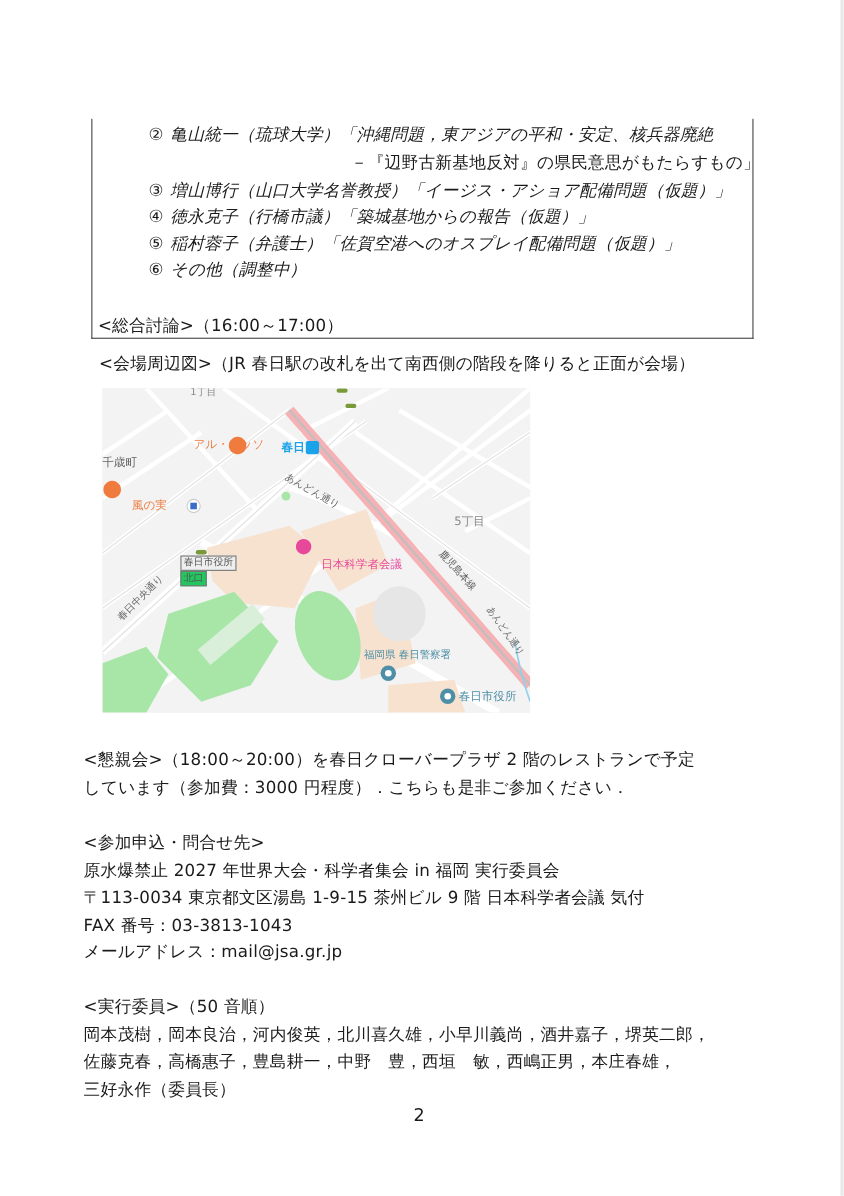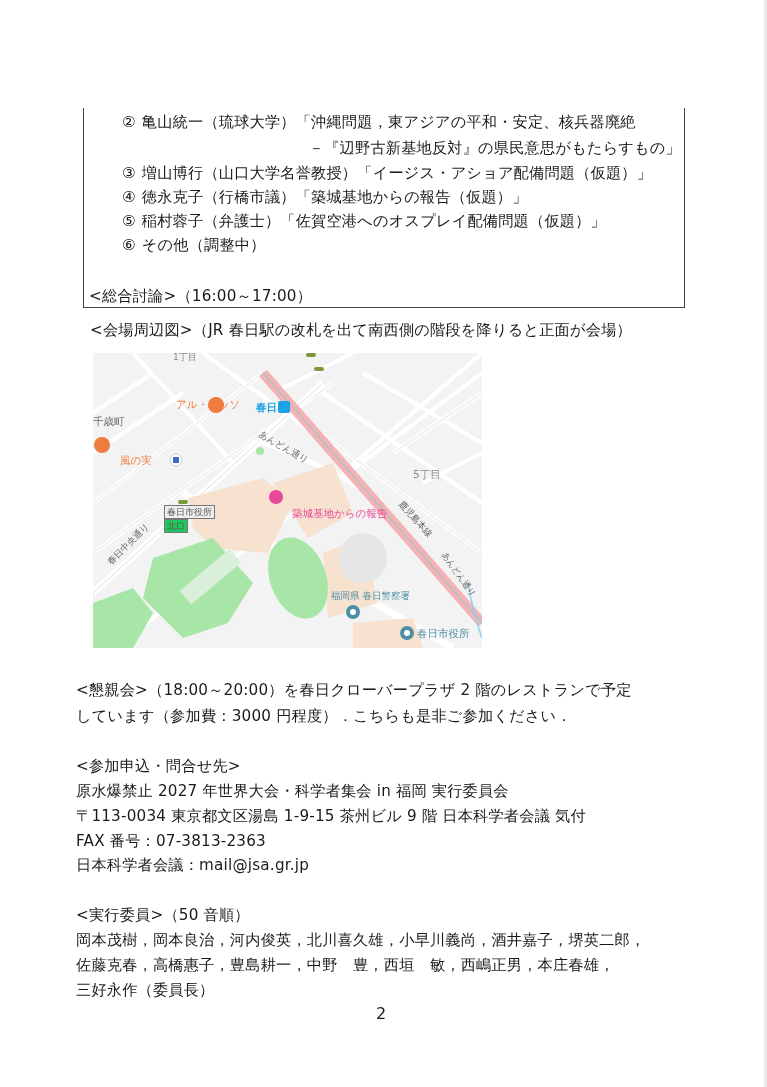--- a/index.html
+++ b/index.html
@@ -8,23 +8,23 @@
       font-family: "DejaVu Sans", "Liberation Sans", sans-serif; color: #1a1a1a;
     }
     .scrollstrip {
       position: absolute; left: 764px; top: 0; width: 3px; height: 1087px; background: #e9e9e9;
     }
     .box {
       position: absolute; left: 83px; top: 108px; width: 600px; height: 199px;
       border-left: 1px solid #444; border-right: 1px solid #444; border-bottom: 1px solid #444;
     }
     .line { position: absolute; font-size: 15.2px; line-height: 22px; white-space: nowrap; letter-spacing: 0.2px; }
-    .speaker { left: 122px; }
+    .speaker { left: 135px; font-style: italic; }
     .speaker .num { margin-right: 6px; }
-    .cont { right: 86px; }
+    .cont { right: 76px; }
     .body-text { left: 76px; }
     .map {
       position: absolute; left: 93px; top: 353px; width: 389px; height: 295px;
       background: #f3f3f3; overflow: hidden;
     }
     .map svg { position: absolute; left: 0; top: 0; }
     .map .lbl { position: absolute; font-size: 10.5px; white-space: nowrap; line-height: 12px; }
     .page-num { position: absolute; left: 376px; top: 1004px; font-size: 16px; }
   </style>
 </head>
@@ -98,35 +98,35 @@
   </svg>
   <div class="lbl" style="left:0;top:62px;color:#666">千歳町</div>
   <div class="lbl" style="left:83px;top:45px;color:#f07b3f">アル・パッソ</div>
   <div class="lbl" style="left:27px;top:101px;color:#f07b3f">風の実</div>
   <div class="lbl" style="left:163px;top:48px;color:#1aa3e8;font-weight:bold">春日</div>
   <div class="lbl" style="left:163px;top:88px;color:#666;font-size:9px;transform:rotate(30deg)">あんどん通り</div>
   <div class="lbl" style="left:320px;top:115px;color:#888">5丁目</div>
   <div class="lbl" style="left:71px;top:152px;color:#555;font-size:9px;border:1px solid #777;background:#eee;padding:0 2px">春日市役所</div>
   <div class="lbl" style="left:71px;top:166px;color:#555;font-size:9px;border:1px solid #777;background:#22c55e;padding:0 2px">北口</div>
   <div class="lbl" style="left:8px;top:185px;color:#666;font-size:9px;transform:rotate(-45deg)">春日中央通り</div>
-  <div class="lbl" style="left:199px;top:154px;color:#e8489a">築城基地からの報告</div>
+  <div class="lbl" style="left:199px;top:154px;color:#e8489a">日本科学者会議</div>
   <div class="lbl" style="left:300px;top:160px;color:#555;font-size:9px;transform:rotate(48deg)">鹿児島本線</div>
   <div class="lbl" style="left:238px;top:237px;color:#4d8fa6;font-size:9.5px">福岡県 春日警察署</div>
   <div class="lbl" style="left:324px;top:274px;color:#4d8fa6">春日市役所</div>
   <div class="lbl" style="left:340px;top:215px;color:#666;font-size:8.5px;transform:rotate(55deg)">あんどん通り</div>
   <div class="lbl" style="left:80px;top:-2px;color:#888;font-size:9px">1丁目</div>
 </div>
 
 <div class="line body-text" style="top:679px">&lt;懇親会&gt;（18:00～20:00）を春日クローバープラザ 2 階のレストランで予定</div>
 <div class="line body-text" style="top:705px">しています（参加費：3000 円程度）．こちらも是非ご参加ください．</div>
 
 <div class="line body-text" style="top:755px">&lt;参加申込・問合せ先&gt;</div>
 <div class="line body-text" style="top:780px">原水爆禁止 2027 年世界大会・科学者集会  in  福岡  実行委員会</div>
 <div class="line body-text" style="top:805px">〒113-0034  東京都文区湯島 1-9-15  茶州ビル 9 階  日本科学者会議  気付</div>
-<div class="line body-text" style="top:830px">FAX 番号：07-3813-2363</div>
-<div class="line body-text" style="top:854px">日本科学者会議：mail@jsa.gr.jp</div>
+<div class="line body-text" style="top:830px">FAX 番号：03-3813-1043</div>
+<div class="line body-text" style="top:854px">メールアドレス：mail@jsa.gr.jp</div>
 
 <div class="line body-text" style="top:904px">&lt;実行委員&gt;（50 音順）</div>
 <div class="line body-text" style="top:929px">岡本茂樹，岡本良治，河内俊英，北川喜久雄，小早川義尚，酒井嘉子，堺英二郎，</div>
 <div class="line body-text" style="top:954px">佐藤克春，高橋惠子，豊島耕一，中野　豊，西垣　敏，西嶋正男，本庄春雄，</div>
 <div class="line body-text" style="top:979px">三好永作（委員長）</div>
 
 <div class="page-num">2</div>
 
 </body></html>

